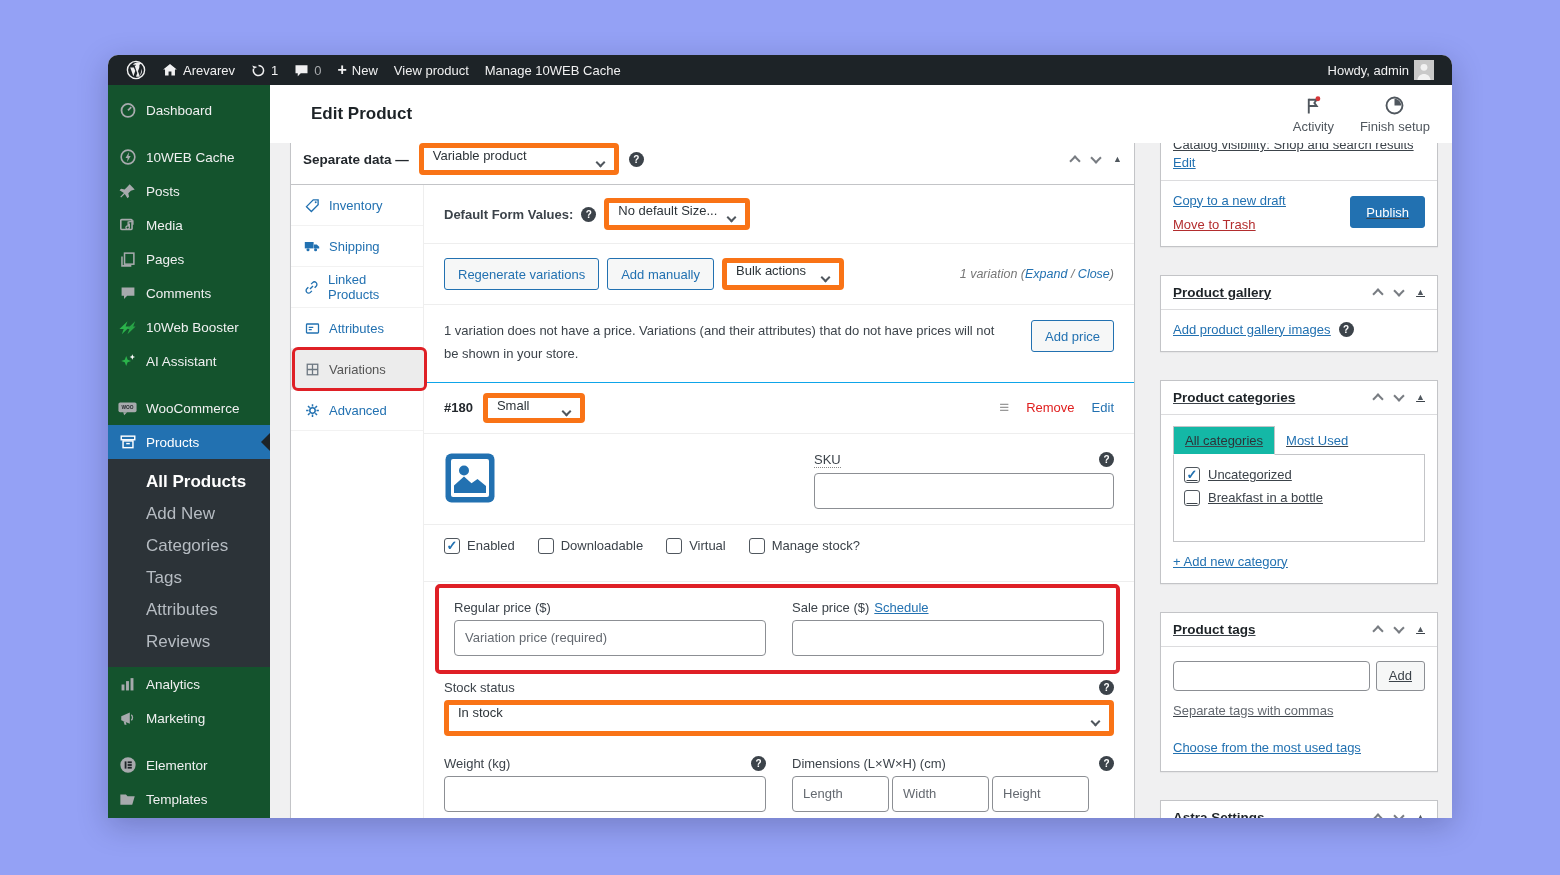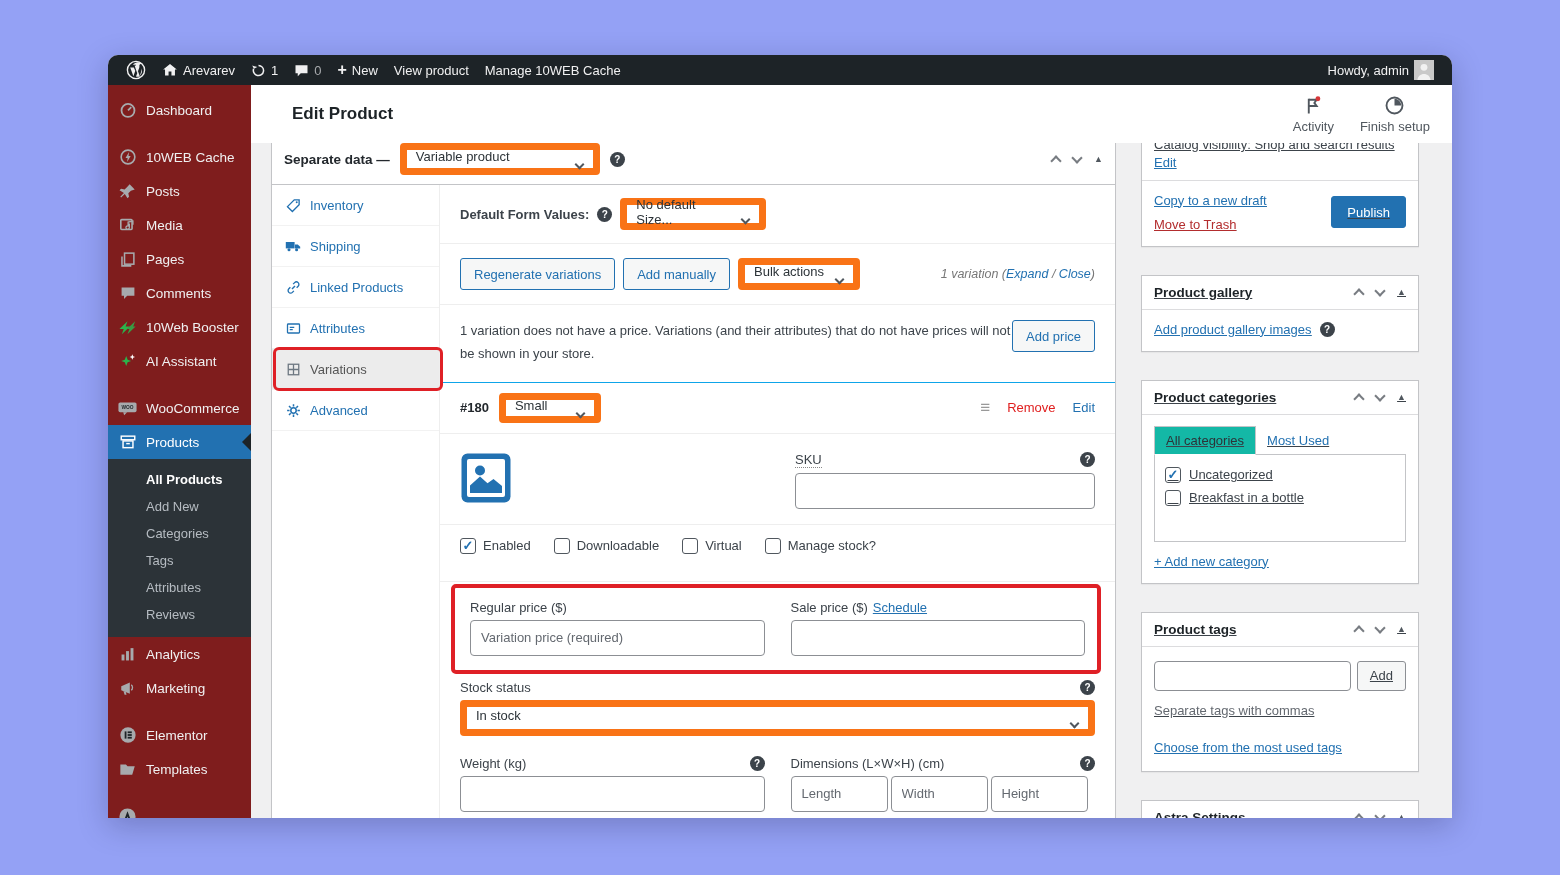--- a/index.html
+++ b/index.html
@@ -16,31 +16,31 @@
   .ab-item { display:flex; align-items:center; gap:5px; padding:0 8px; height:30px; cursor:pointer; white-space:nowrap; }
   .ab-item svg { display:block; }
   .ab-right { margin-left:auto; display:flex; align-items:flex-start; gap:8px; }
   .wp-logo { width:20px; height:20px; }
   .avatar { width:20px; height:20px; display:block; }
 
   
   .frame { display:flex; height:733px; }
 
   
-  .sidebar { width:143px; background:#7f1d1d; color:#f0f0f1; flex-shrink:0; padding-top:8px; overflow:hidden; }
+  .sidebar { width:162px; background:#14532d; color:#f0f0f1; flex-shrink:0; padding-top:8px; overflow:hidden; }
   .menu-item { display:flex; align-items:center; gap:9px; height:34px; padding:0 8px 0 10px;
                font-size:13.5px; cursor:pointer; position:relative; }
   .menu-item .mi-icon { width:19px; height:19px; color:#a7aaad; flex-shrink:0; display:flex; align-items:center; justify-content:center; }
   .menu-item.active { background:#2271b1; color:#fff; }
   .menu-item.active .mi-icon { color:#fff; }
   .menu-item.active::after { content:""; position:absolute; right:0; top:50%; margin-top:-9px;
                border:9px solid transparent; border-right-color:#1d2327; }
   .mi-sep { height:13px; }
   .submenu { background:#2c3338; padding:7px 0 9px; }
-  .sub-item { display:block; padding:6px 0 6px 38px; color:#b6bcc2; font-size:13px; cursor:pointer; }
+  .sub-item { display:block; padding:6px 0 6px 38px; color:#b6bcc2; font-size:17px; cursor:pointer; }
   .sub-item.active { color:#fff; font-weight:bold; }
   .green { color:#2bb34b !important; }
 
   
   .main { flex:1; display:flex; flex-direction:column; min-width:0; }
   .main-header { height:58px; background:#fff; display:flex; align-items:center; padding:0 22px 0 41px; flex-shrink:0; }
   .page-title { font-size:17px; font-weight:bold; color:#1d2327; }
   .hdr-actions { margin-left:auto; display:flex; gap:26px; }
   .hdr-action { display:flex; flex-direction:column; align-items:center; gap:3px; color:#50575e; font-size:13px; cursor:pointer; }
   .hdr-action svg { display:block; }
@@ -55,21 +55,21 @@
   .chev { width:8px; height:8px; border-right:2px solid #787c82; border-bottom:2px solid #787c82; cursor:pointer; }
   .chev.up { transform:rotate(-135deg); margin-top:4px; }
   .chev.down { transform:rotate(45deg); margin-top:-2px; }
   .tri { font-size:9px; color:#50575e; cursor:pointer; line-height:1; }
 
   
   .pd-panel { width:845px; margin-top:-10px; height:720px; display:flex; flex-direction:column; flex-shrink:0; }
   .pd-header { display:flex; align-items:center; gap:10px; padding:9px 12px; border-bottom:1px solid #c3c4c7; }
   .pd-title { font-weight:bold; color:#23282d; font-size:13.5px; }
   .pd-body { flex:1; display:flex; min-height:0; }
-  .tabs { width:168px; border-right:1px solid #eee; background:#fff; flex-shrink:0; }
+  .tabs { width:133px; border-right:1px solid #eee; background:#fff; flex-shrink:0; }
   .tab { display:flex; align-items:center; gap:9px; height:41px; padding:0 10px 0 13px;
          color:#2271b1; cursor:pointer; border-bottom:1px solid #f2f2f2; position:relative; }
   .tab .tab-icon { width:16px; height:16px; display:flex; align-items:center; justify-content:center; color:#2271b1; }
   .tab.active { background:#ececec; color:#555; }
   .tab.active .tab-icon { color:#6c7781; }
   .redbox { position:absolute; left:1px; right:-4px; top:-2px; bottom:-2px;
             border:3px solid #df2026; border-radius:6px; pointer-events:none; z-index:6; }
   .pd-content { flex:1; min-width:0; }
 
   .row-default { display:flex; align-items:center; gap:8px; padding:13px 20px; border-bottom:1px solid #eee; }
@@ -105,21 +105,21 @@
   .stock-row { padding:8px 0 0; }
   .wd-row { display:flex; gap:26px; padding:20px 0 0; }
   .wd-col { flex:1; }
   .dim-inputs { display:flex; gap:3px; }
 
   
   .tinput { width:100%; height:36px; border:1px solid #8c8f94; border-radius:4px; padding:0 10px;
             font:inherit; color:#2c3338; background:#fff; }
   .tinput::placeholder { color:#646970; opacity:1; }
   .tinput.dim { width:97px; }
-  .select { display:inline-flex; align-items:center; height:32px; border:7px solid #f97316; border-radius:4px;
+  .select { display:inline-flex; align-items:flex-start; height:32px; border:5px solid #f97316; border-radius:4px;
             background:#fff; padding:0 28px 5px 9px; position:relative; cursor:pointer; color:#2c3338; }
   .select .schev { position:absolute; right:10px; top:11px; width:7px; height:7px;
             border-right:2px solid #50575e; border-bottom:2px solid #50575e; transform:rotate(45deg); }
   .select.wide { width:200px; }
   .select.mid { width:146px; }
   .select.small { width:102px; height:30px; }
   .select.bulk { width:122px; }
   .select.full { width:100%; height:36px; }
   .btn { display:inline-flex; align-items:center; justify-content:center; height:32px; padding:0 13px;
          border-radius:3px; font:inherit; cursor:pointer; white-space:nowrap; }

